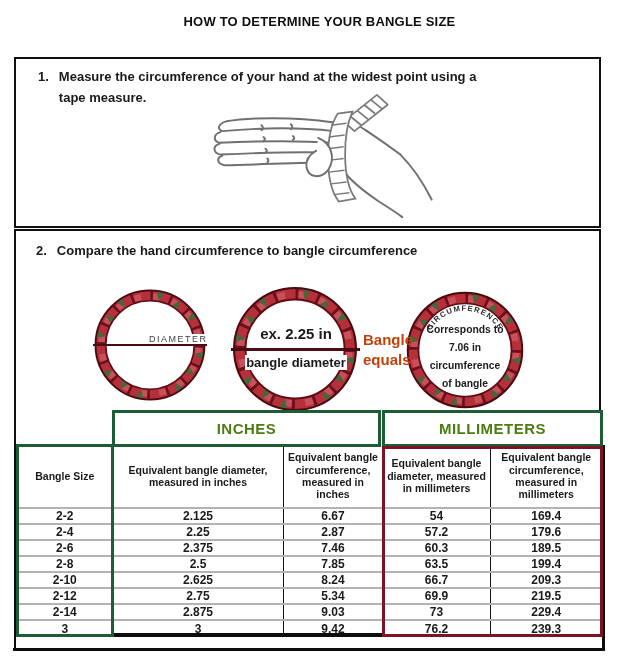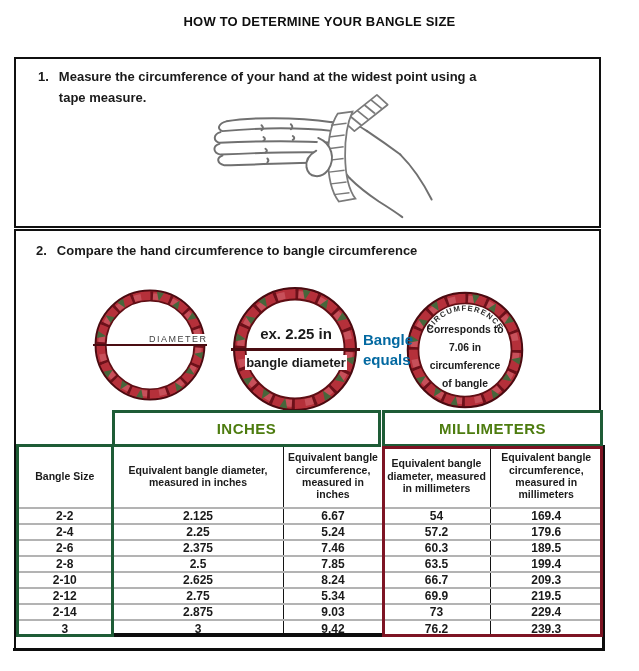--- a/index.html
+++ b/index.html
@@ -20,21 +20,21 @@
 
   .hand-svg{position:absolute;left:182px;top:33px;}
 
   .bangle{position:absolute;}
   .diam-line{position:absolute;background:#4a0d12;z-index:3;}
   .diam-label{position:absolute;z-index:4;font-size:9px;letter-spacing:1.5px;color:#3f3f3f;
               background:#fff;padding:0 3px;}
   .b2-value{position:absolute;z-index:4;font-size:15px;font-weight:bold;text-align:center;}
   .b2-label{position:absolute;z-index:4;font-size:13px;font-weight:bold;text-align:center;}
   .b2-label span{background:#fff;padding:0 1px;}
-  .equals-label{position:absolute;z-index:4;font-size:15px;font-weight:bold;line-height:1.3;color:#0369a1;}
+  .equals-label{position:absolute;z-index:4;font-size:15px;font-weight:bold;line-height:1.3;color:#c2410c;}
 
   .sec-box{position:absolute;top:410px;height:37px;border:3px solid #1e5c36;background:#fff;
            box-sizing:border-box;z-index:5;display:flex;align-items:center;justify-content:center;
            font-size:15px;font-weight:bold;color:#4d7c0f;letter-spacing:.5px;}
   .sec-inches{left:112px;width:269px;}
   .sec-mm{left:382px;width:221px;}
 
   table.size-table{position:absolute;left:17px;top:445px;width:585px;border-collapse:collapse;
                    table-layout:fixed;z-index:2;background:#fff;}
   .size-table th,.size-table td{border-left:1.5px solid #141414;text-align:center;padding:0 2px;
@@ -207,21 +207,21 @@
     <tr>
       <td>2-2</td>
       <td>2.125</td>
       <td>6.67</td>
       <td>54</td>
       <td>169.4</td>
     </tr>
     <tr>
       <td>2-4</td>
       <td>2.25</td>
-      <td>5.24</td>
+      <td>2.87</td>
       <td>57.2</td>
       <td>179.6</td>
     </tr>
     <tr>
       <td>2-6</td>
       <td>2.375</td>
       <td>7.46</td>
       <td>60.3</td>
       <td>189.5</td>
     </tr>

